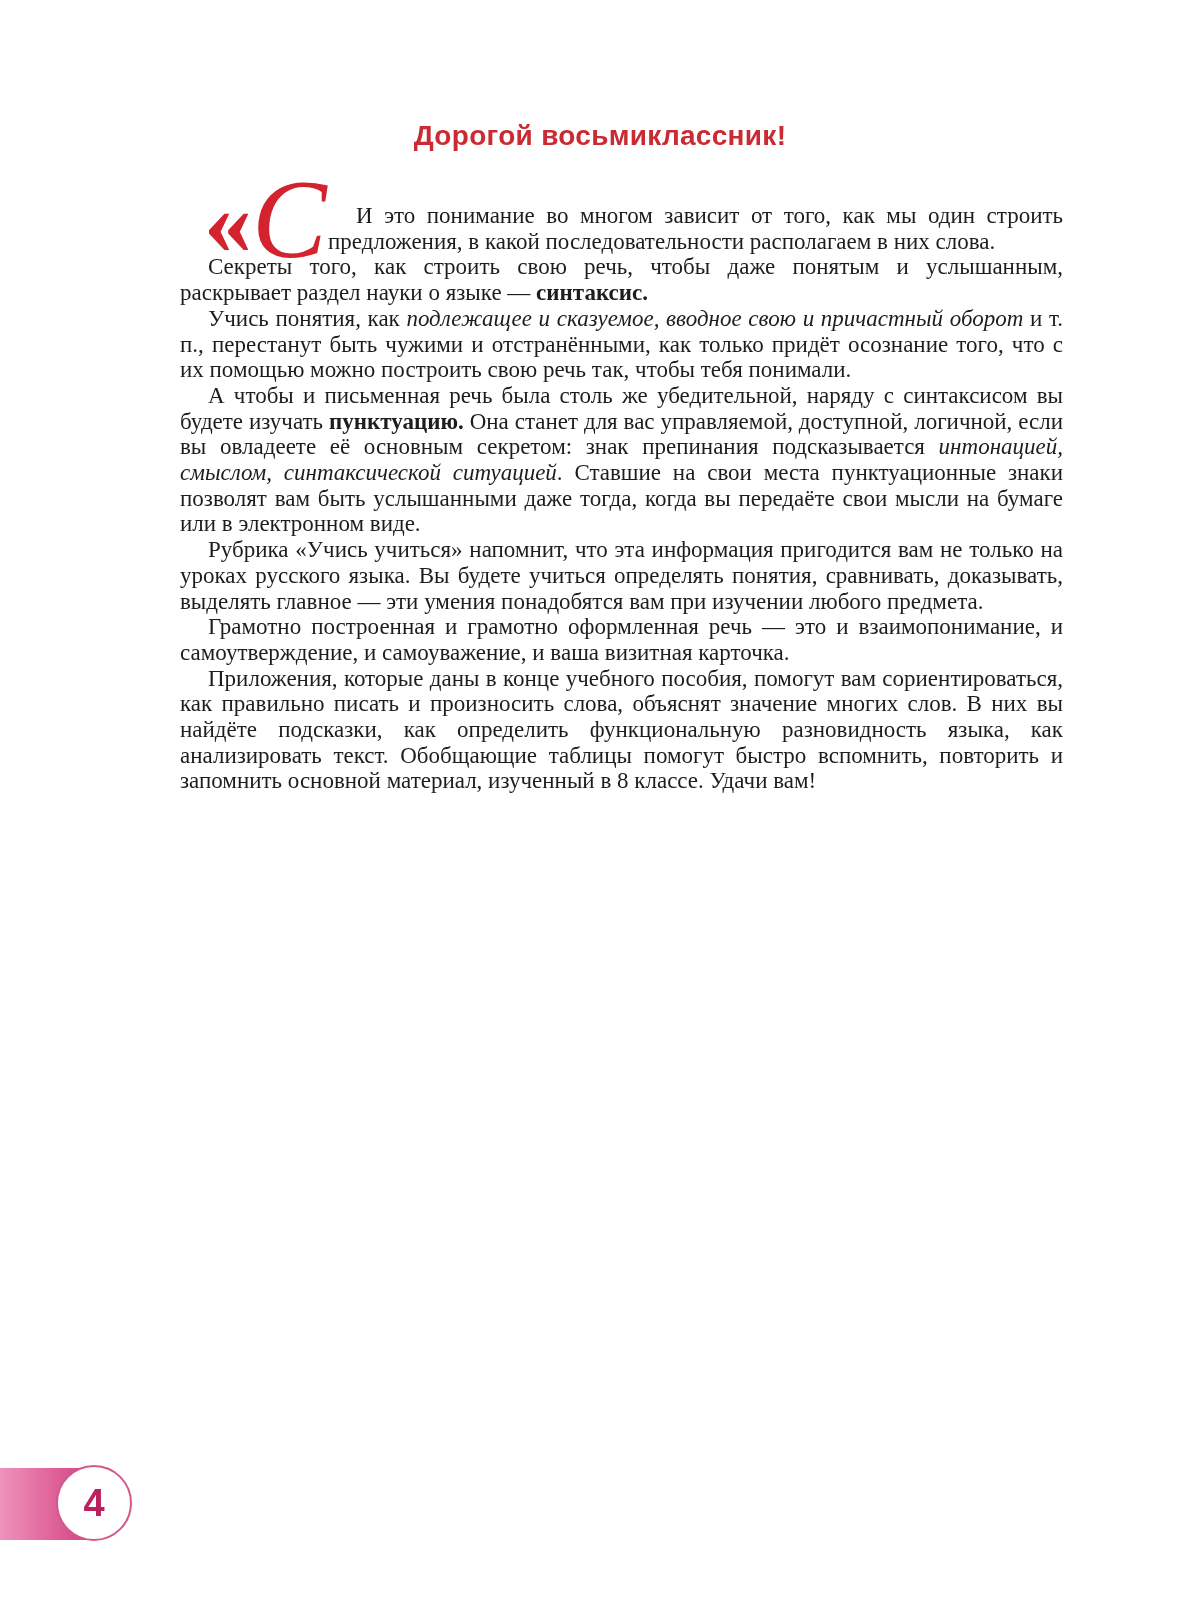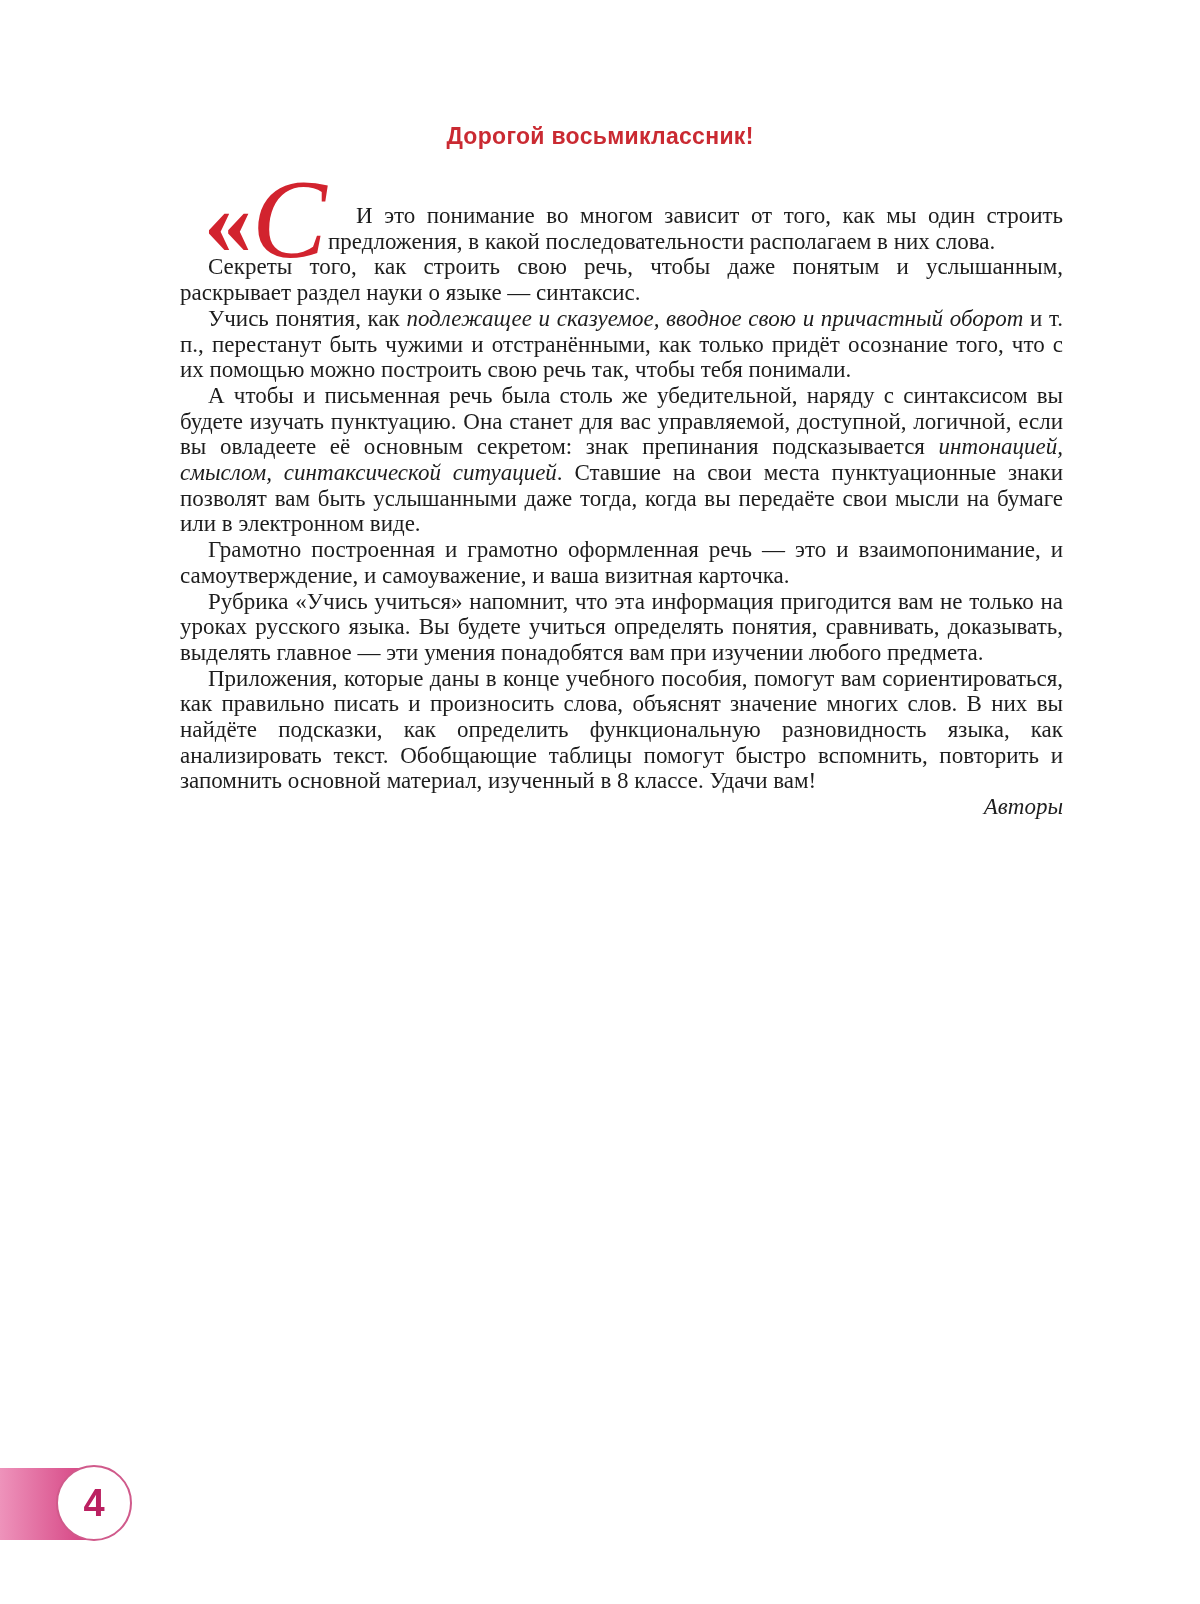--- a/index.html
+++ b/index.html
@@ -8,33 +8,33 @@
     width:1200px; height:1604px; overflow:hidden;
     font-family:"Liberation Serif", serif;
   }
   .page {
     position:relative; width:1200px; height:1604px; background:#ffffff;
   }
   .title {
     position:absolute; top:116px; left:0; width:100%;
     text-align:center;
     font-family:"Liberation Sans", sans-serif;
-    font-weight:700; font-size:23px; line-height:40px;
+    font-weight:700; font-size:28px; line-height:40px;
     color:#ca2a32; letter-spacing:0.3px;
   }
   .text-block {
     position:absolute; left:180px; top:203px; width:883px;
     font-size:23px; line-height:25.7px; color:#1d1d1d;
     text-align:justify;
     hyphens:auto; -webkit-hyphens:auto;
   }
   .para { text-indent:28px; }
   .para.first { text-indent:0; }
   .runs .italic { font-style:italic; }
-  .runs .bold  { font-weight:normal;margin-top:39px; }
+  .runs .bold  { font-weight:bold;margin-top:39px; }
   .dropcap {
     float:left; width:148px; height:50px; position:relative;
   }
   .dropcap svg { position:absolute; left:0; top:-26px; overflow:visible; }
   .dc-quote {
     font-family:"Liberation Serif", serif; font-weight:700;
     font-size:96px; fill:#d2232e;
   }
   .dc-letter {
     font-family:"Liberation Serif", serif; font-style:italic;
@@ -73,25 +73,24 @@
           <text class="dc-quote" x="24" y="76">«</text>
           <text class="dc-letter" x="72" y="80">С</text>
         </svg>
       </span>
     </p>
 
     <p class="para"><span class="runs"><span>И это понимание во многом зависит от того, как мы один строить предложения, в какой последовательности располагаем в них слова.</span></span></p>
     <p class="para"><span class="runs"><span>Секреты того, как строить свою речь, чтобы даже понятым и услышанным, раскрывает раздел науки о языке — </span><span class="bold">синтаксис.</span></span></p>
     <p class="para"><span class="runs"><span>Учись понятия, как </span><span class="italic">подлежащее и сказуемое, вводное свою и причастный оборот</span><span> и т. п., перестанут быть чужими и отстранёнными, как только придёт осознание того, что с их помощью можно построить свою речь так, чтобы тебя понимали.</span></span></p>
     <p class="para"><span class="runs"><span>А чтобы и письменная речь была столь же убедительной, наряду с синтаксисом вы будете изучать </span><span class="bold">пунктуацию.</span><span> Она станет для вас управляемой, доступной, логичной, если вы овладеете её основным секретом: знак препинания подсказывается </span><span class="italic">интонацией, смыслом, синтаксической ситуацией</span><span>. Ставшие на свои места пунктуационные знаки позволят вам быть услышанными даже тогда, когда вы передаёте свои мысли на бумаге или в электронном виде.</span></span></p>
+    <p class="para"><span class="runs"><span>Рубрика «Учись учиться» напомнит, что эта информация пригодится вам не только на уроках русского языка. Вы будете учиться определять понятия, сравнивать, доказывать, выделять главное — эти умения понадобятся вам при изучении любого предмета.</span></span></p>
     <p class="para"><span class="runs"><span>Грамотно построенная и грамотно оформленная речь — это и взаимопонимание, и самоутверждение, и самоуважение, и ваша визитная карточка.</span></span></p>
-    <p class="para"><span class="runs"><span>Рубрика «Учись учиться» напомнит, что эта информация пригодится вам не только на уроках русского языка. Вы будете учиться определять понятия, сравнивать, доказывать, выделять главное — эти умения понадобятся вам при изучении любого предмета.</span></span></p>
     <p class="para"><span class="runs"><span>Приложения, которые даны в конце учебного пособия, помогут вам сориентироваться, как правильно писать и произносить слова, объяснят значение многих слов. В них вы найдёте подсказки, как определить функциональную разновидность языка, как анализировать текст. Обобщающие таблицы помогут быстро вспомнить, повторить и запомнить основной материал, изученный в 8 классе. Удачи вам!</span></span></p>
 
-    <p class="authors">Авторы</p>
   </div>
 
   <div class="page-badge">
     <div class="badge-bar"></div>
     <div class="badge-circle">
       <span class="badge-number">4</span>
     </div>
   </div>
 
 </div>

